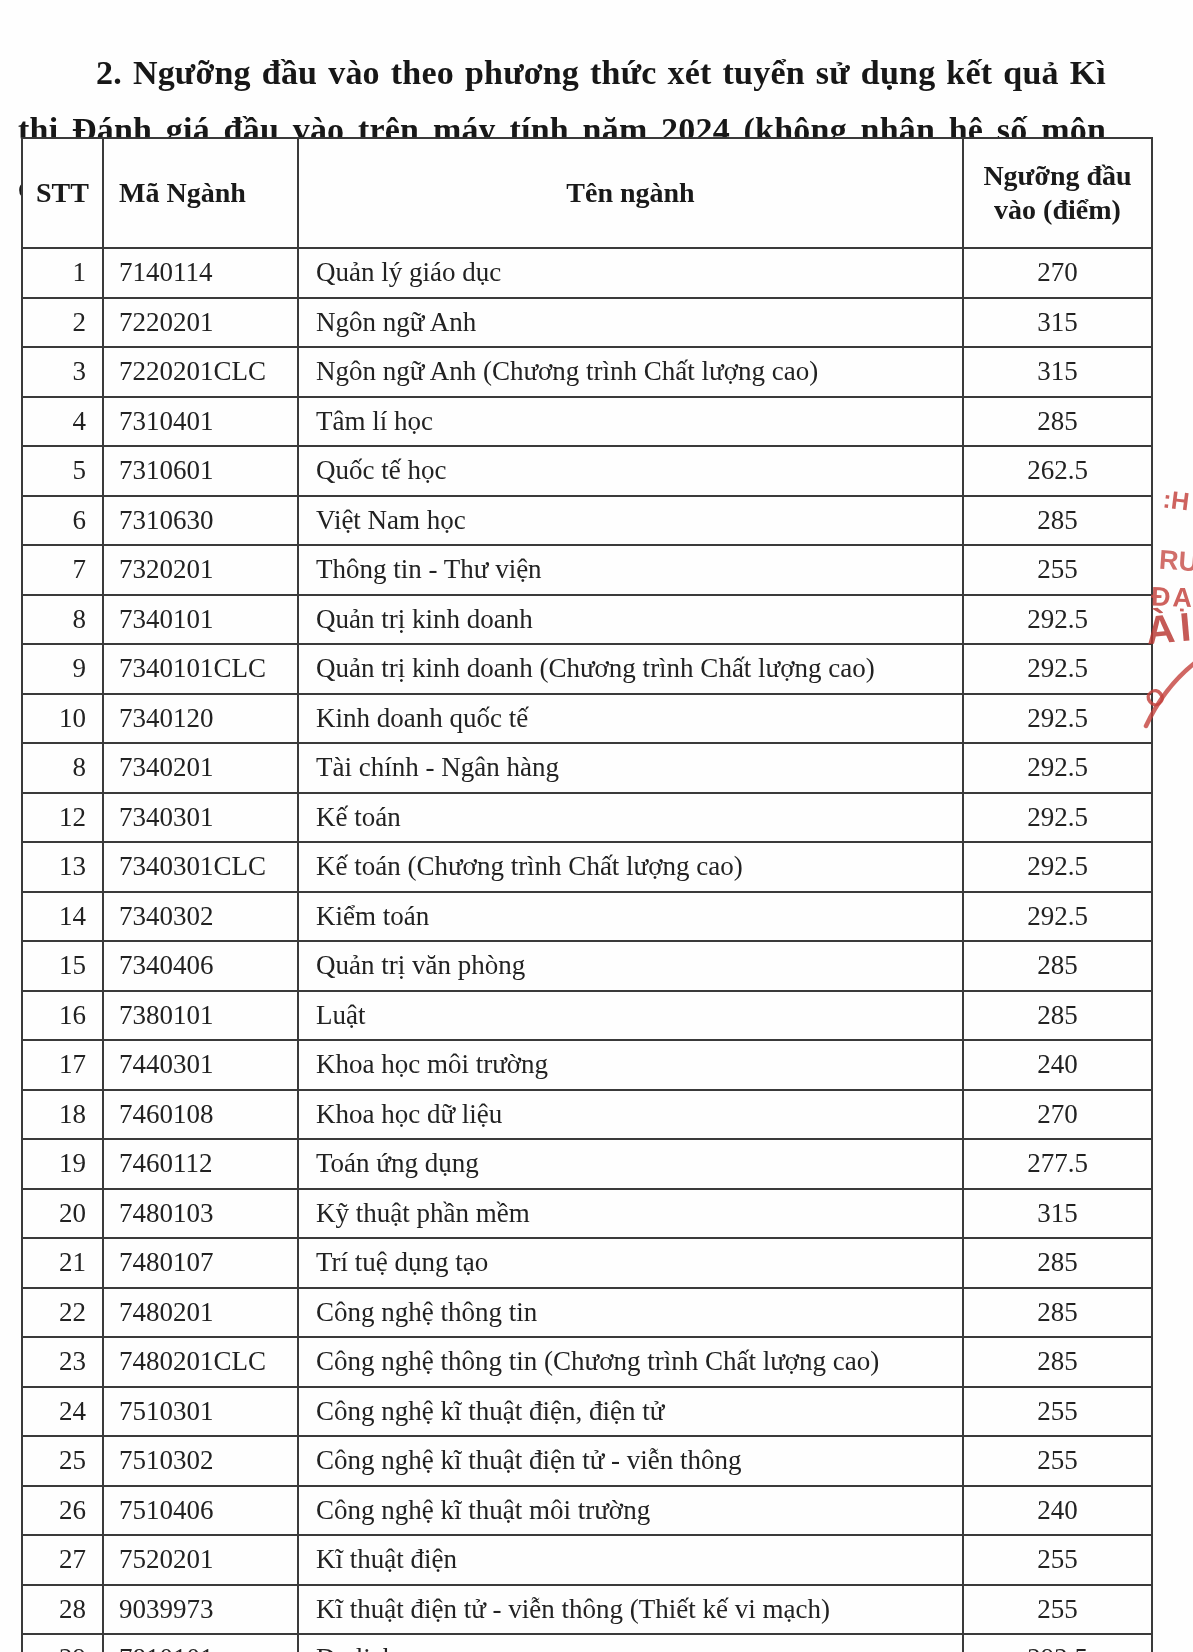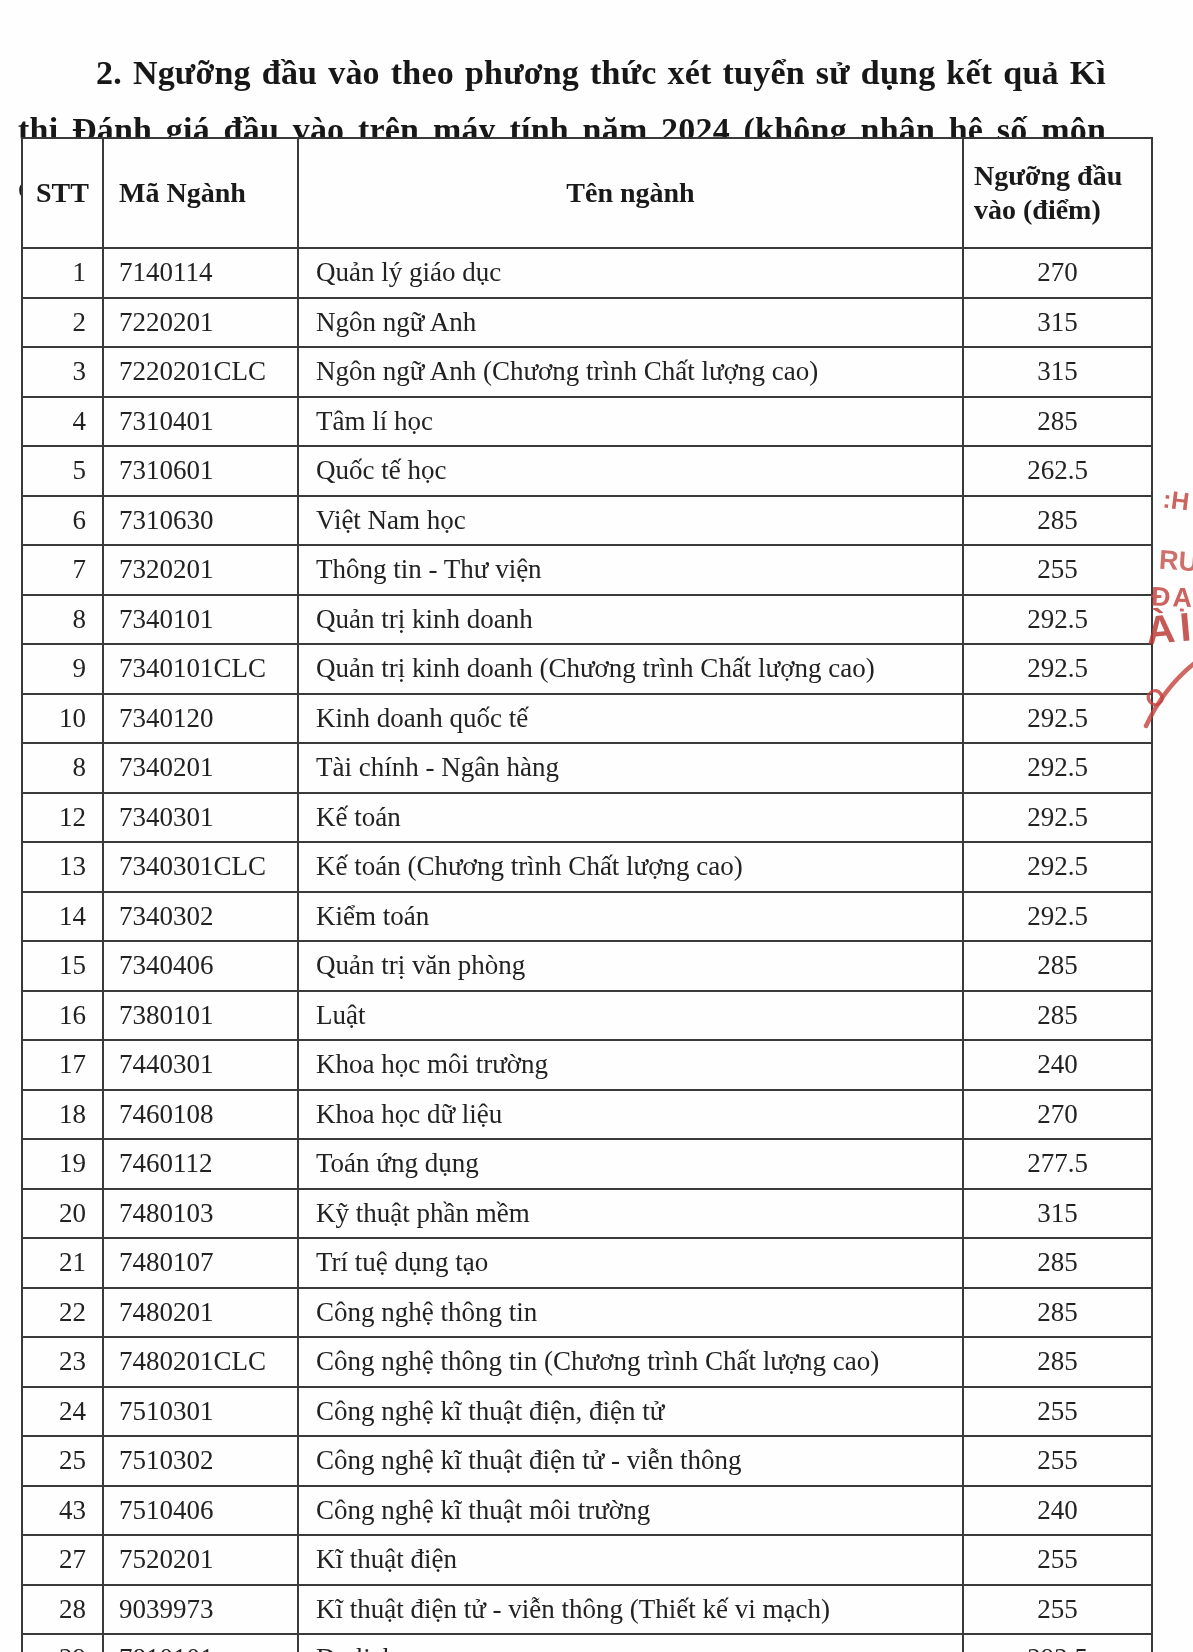--- a/index.html
+++ b/index.html
@@ -53,21 +53,21 @@
     font-weight: bold;
     font-size: 28px;
     line-height: 34px;
     vertical-align: middle;
     color: #1a1a1a;
     background: #fefefe;
   }
   th.h-stt  { text-align: center; }
   th.h-code { text-align: left; padding-left: 15px; }
   th.h-name { }
-  th.h-score{ text-align: left; padding: 0 10px; }
+  th.h-score{ text-align: center; padding: 0 10px; }
 
   table.thresholds tbody td {
     height: 45.5px;
     vertical-align: middle;
     white-space: nowrap;
     color: #222;
   }
   td.c-stt   { text-align: right;  padding-right: 16px; }
   td.c-code  { text-align: left;   padding-left: 15px; }
   td.c-name  { text-align: left;   padding-left: 17px; }
@@ -280,21 +280,21 @@
     </tr>
 
     <tr>
       <td class="c-stt">25</td>
       <td class="c-code">7510302</td>
       <td class="c-name">Công nghệ kĩ thuật điện tử - viễn thông</td>
       <td class="c-score">255</td>
     </tr>
 
     <tr>
-      <td class="c-stt">43</td>
+      <td class="c-stt">26</td>
       <td class="c-code">7510406</td>
       <td class="c-name">Công nghệ kĩ thuật môi trường</td>
       <td class="c-score">240</td>
     </tr>
 
     <tr>
       <td class="c-stt">27</td>
       <td class="c-code">7520201</td>
       <td class="c-name">Kĩ thuật điện</td>
       <td class="c-score">255</td>

